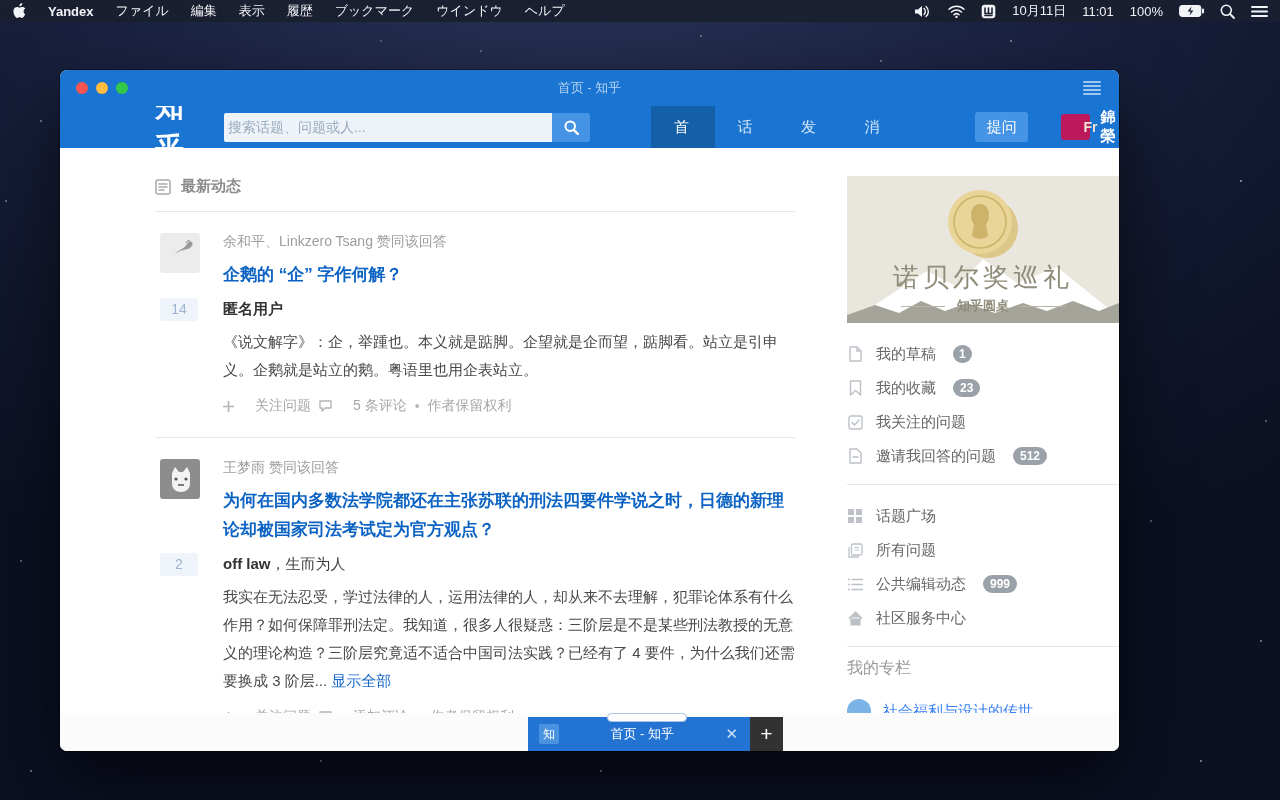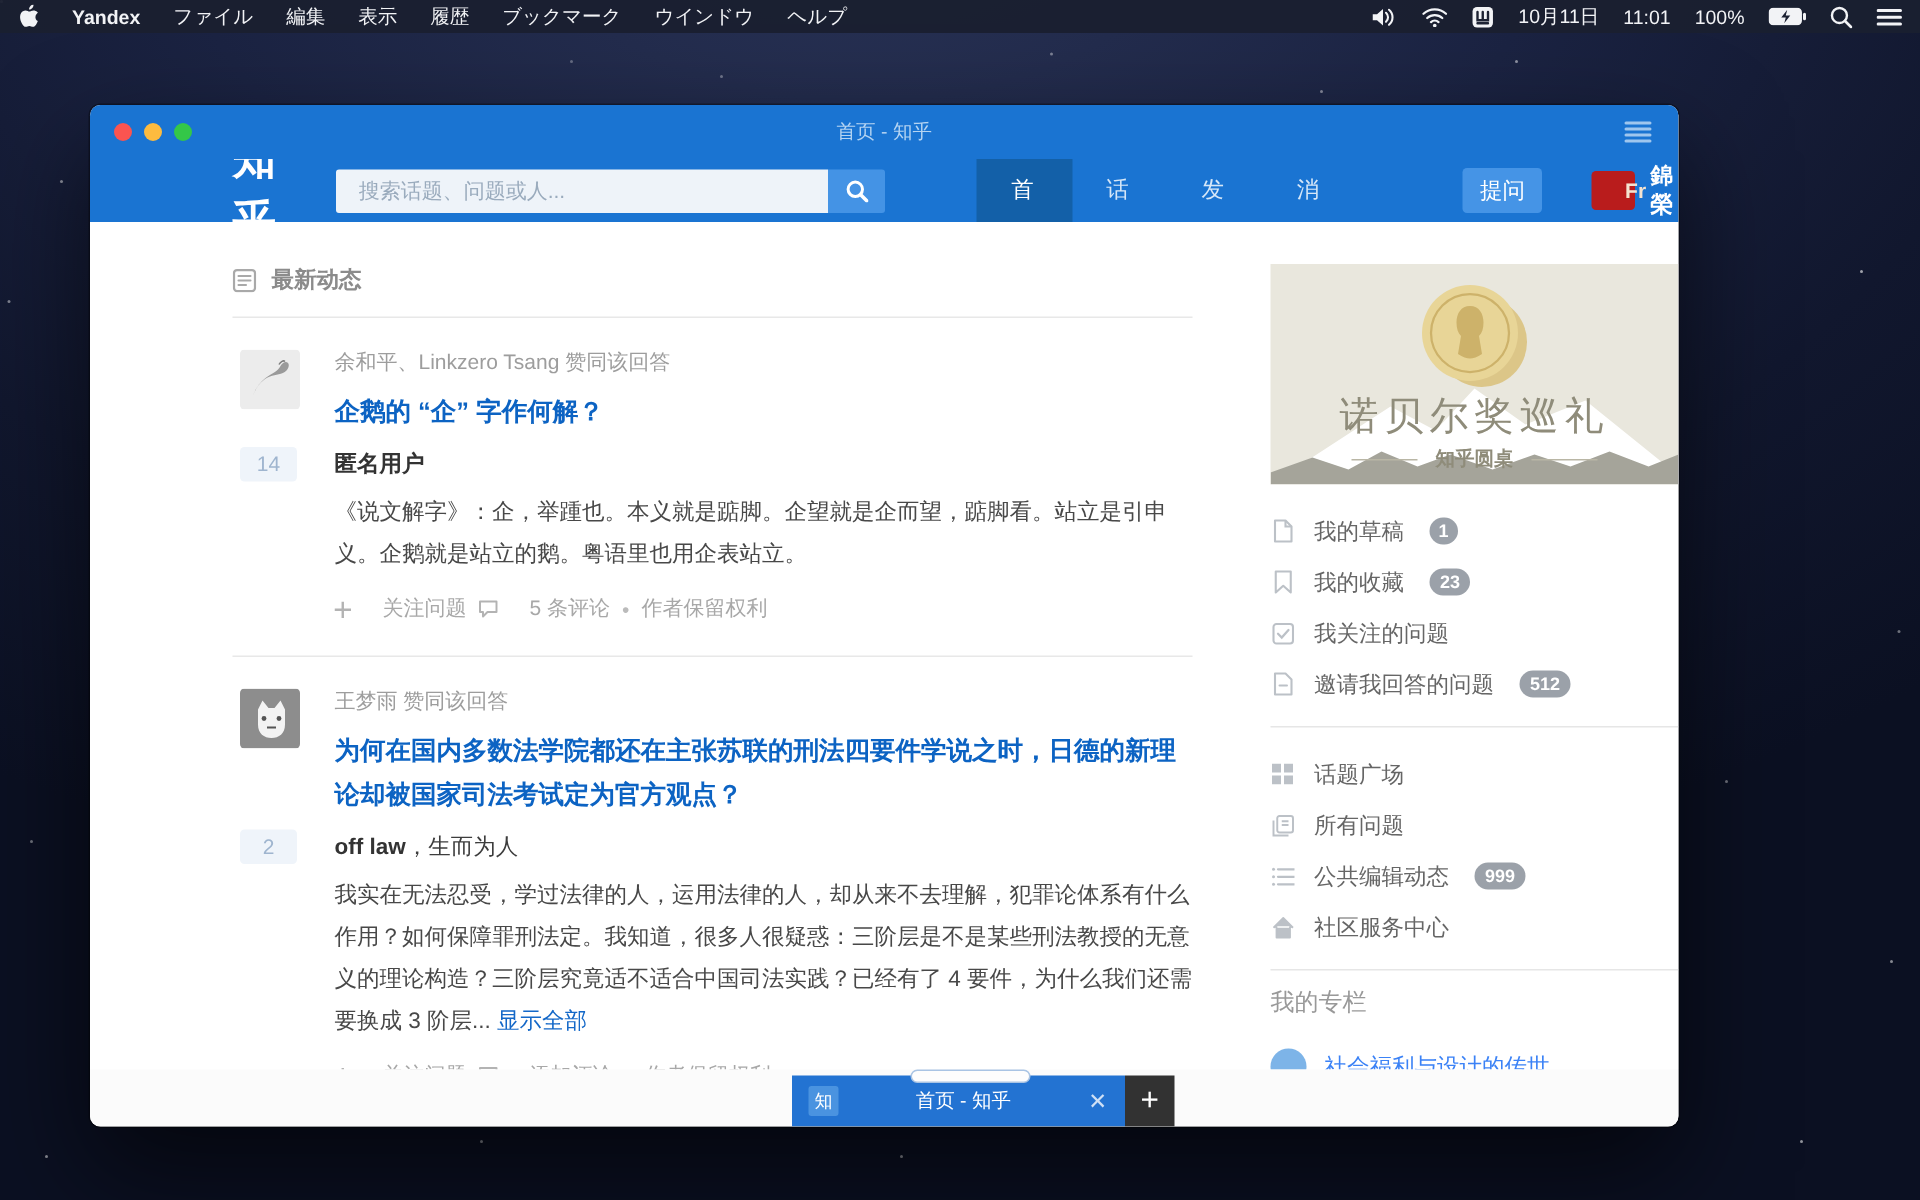--- a/index.html
+++ b/index.html
@@ -44,31 +44,31 @@
   .win-title { position:absolute; left:0; right:0; top:0; height:36px; line-height:36px;
     text-align:center; color:#b5d4f2; font-size:13px; }
   .hamburger { position:absolute; right:18px; top:11px; width:18px; display:flex; flex-direction:column; gap:2px; }
   .hamburger span { height:2px; background:#9fc6ee; border-radius:1px; }
 
   
   .siteheader { height:42px; background:#1a74d2; display:flex; align-items:center; padding-left:95px; flex:0 0 auto; }
   .zh-logo { color:#fff; font-size:29px; font-weight:bold; letter-spacing:1px; line-height:42px; }
   .searchwrap { display:flex; margin-left:19px; height:29px; }
   .searchwrap input { width:328px; height:29px; border:none; outline:none; background:#eef3f9;
-    border-radius:2px 0 0 2px; padding:0 15px; font-size:14px; color:#4a5a6a; font-family:inherit; }
+    border-radius:2px 0 0 2px; padding:0 4px; font-size:14px; color:#4a5a6a; font-family:inherit; }
   .searchwrap input::placeholder { color:#9aabbd; }
   .search-btn { width:38px; height:29px; background:#4493e5; border:none; border-radius:0 2px 2px 0;
     display:flex; align-items:center; justify-content:center; cursor:pointer; }
   .zh-nav { display:flex; height:42px; margin-left:23px;padding-left:38px; }
   .zh-nav .nav-item { padding:0 23px; line-height:42px; font-size:15px; color:#d6e7f8; cursor:pointer; }
   .zh-nav .nav-item.active { background:#1360a8; color:#fff; }
   .ask-btn { margin-left:70px; width:64px; height:30px; background:#4594e6; color:#fff; border:none;
     border-radius:3px; font-size:15px; font-family:inherit; cursor:pointer; }
   .userchip { display:flex; align-items:center; margin-left:33px; }
-  .avatar-fr { width:26px; height:26px; border-radius:3px; background:#b91c1c; color:#f4e3d0;
+  .avatar-fr { width:26px; height:26px; border-radius:3px; background:#be185d; color:#f4e3d0;
     font-size:14px; display:flex; align-items:center; justify-content:center; font-weight:bold;padding-left:29px; }
   .username { color:#fff; font-size:15px; font-weight:bold; margin-left:10px; }
 
   
   .content { position:relative; flex:1 1 auto; background:#fff; overflow:hidden; }
   .main { position:absolute; left:95px; top:0; width:640px; }
 
   .feed-header { display:flex; align-items:center; gap:10px; margin-top:29px; color:#8b8b8b;
     font-size:15px; font-weight:bold; }
   .feed-divider { border-bottom:1px solid #e8e8e8; margin-top:15px; }

